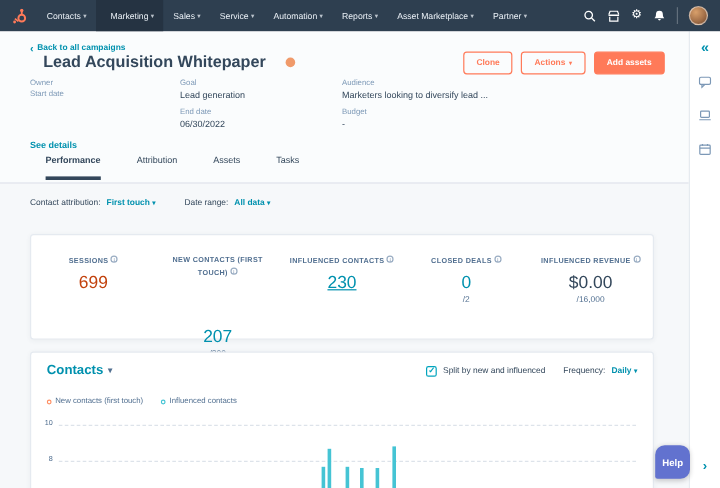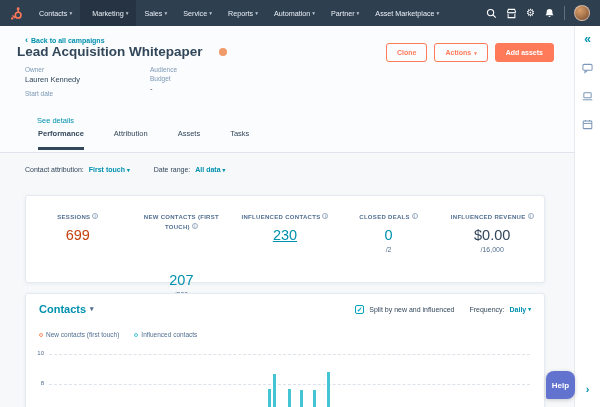--- a/index.html
+++ b/index.html
@@ -25,37 +25,37 @@
             border:1px solid rgba(255,255,255,.5); }
 
   
   .content { position:absolute; top:26px; left:0; right:26px; bottom:0; }
   .header-zone { position:absolute; top:0; left:0; right:0; height:126px; background:#fafcfd; }
   .tabs-underline { position:absolute; top:126px; left:0; right:0; height:1px; background:#dfe3eb; }
 
   .back-link { position:absolute; left:25px; top:11px; color:#0091ae; font-size:7px; font-weight:bold;
                display:flex; align-items:center; gap:3px; cursor:pointer; }
   .back-chevron { font-size:9px; line-height:7px; }
-  .page-title-row { position:absolute; left:17px; top:18px; display:flex; align-items:center; gap:16px;justify-content:flex-end; }
+  .page-title-row { position:absolute; left:36px; top:18px; display:flex; align-items:center; gap:16px;justify-content:flex-end; }
   .page-title { font-size:13.5px; font-weight:bold; color:#33475b; }
   .campaign-dot { width:8px; height:8px; border-radius:50%; background:#f09a6a; }
 
   .hdr-buttons { position:absolute; right:20px; top:17px; display:flex; gap:7px; }
   .btn { font-size:7px; font-weight:bold; padding:5px 10px; border-radius:3px; border:1px solid #ff7a59;
          color:#ff7a59; background:transparent; cursor:pointer; display:flex; align-items:center; gap:3px;
          font-family:inherit; }
   .btn.primary { background:#ff7a59; color:#fff; }
   .btn .nav-caret { opacity:1; font-size:5px; }
 
   .details { position:absolute; left:25px; top:40px; display:grid;
              grid-template-columns:125px 135px 230px; }
   .d-label { font-size:6.5px; color:#7c98b6; margin-bottom:2px; }
   .d-value { font-size:7.5px; color:#33475b; margin-bottom:6px; }
   .see-details { position:absolute; left:25px; top:90px; color:#0091ae; font-size:7.5px;
-                 font-weight:normal; cursor:pointer;margin-left:12px; }
+                 font-weight:bold; cursor:pointer; }
 
   .tabs { position:absolute; left:38px; top:103px; display:flex; gap:30px; }
   .tab { font-size:7.5px; color:#33475b; padding-bottom:9px; cursor:pointer; }
   .tab.active { font-weight:bold; border-bottom:3px solid #33475b; }
 
   .filter-bar { position:absolute; left:25px; top:140px; display:flex; align-items:center; gap:5px;
                 font-size:7px; color:#33475b; }
   .dropdown { color:#0091ae; font-weight:bold; display:flex; align-items:center; gap:2px; cursor:pointer; }
   .dropdown .nav-caret { opacity:1; color:#0091ae; }
   .filter-gap { width:14px; }
@@ -135,33 +135,33 @@
         </div>
         <div class="nav-item">
           <span>Sales</span>
           <span class="nav-caret">▾</span>
         </div>
         <div class="nav-item">
           <span>Service</span>
           <span class="nav-caret">▾</span>
         </div>
         <div class="nav-item">
+          <span>Automation</span>
+          <span class="nav-caret">▾</span>
+        </div>
+        <div class="nav-item">
           <span>Reports</span>
           <span class="nav-caret">▾</span>
         </div>
         <div class="nav-item">
-          <span>Automation</span>
+          <span>Asset Marketplace</span>
           <span class="nav-caret">▾</span>
         </div>
         <div class="nav-item">
           <span>Partner</span>
-          <span class="nav-caret">▾</span>
-        </div>
-        <div class="nav-item">
-          <span>Asset Marketplace</span>
           <span class="nav-caret">▾</span>
         </div>
       </div>
     <div class="nav-right">
       <span class="nav-icon">
         <svg width="11" height="11" viewBox="0 0 12 12">
             <circle cx="5" cy="5" r="3.4" fill="none" stroke="#fff" stroke-width="1.2"></circle>
             <line x1="7.6" y1="7.6" x2="10.6" y2="10.6" stroke="#fff" stroke-width="1.2"></line>
           </svg>
       </span>
@@ -210,25 +210,31 @@
           <span class="nav-caret">▾</span>
         </button>
       <button class="btn primary">
           <span>Add assets</span>
         </button>
     </div>
 
     <div class="details">
       <div>
         <div class="d-label">Owner</div>
-        <div class="d-value">Lauren Kennedy</div>
         <div class="d-label">Start date</div>
+      </div>
+      <div>
+        <div class="d-label">Goal</div>
+        <div class="d-value">Lead generation</div>
+        <div class="d-label">End date</div>
+        <div class="d-value">06/30/2022</div>
       </div>
       <div>
         <div class="d-label">Audience</div>
+        <div class="d-value">Marketers looking to diversify lead ...</div>
         <div class="d-label">Budget</div>
         <div class="d-value">-</div>
       </div>
     </div>
     <div class="see-details">See details</div>
 
     <div class="tabs">
       <div class="tab active">Performance</div>
       <div class="tab">Attribution</div>
       <div class="tab">Assets</div>

